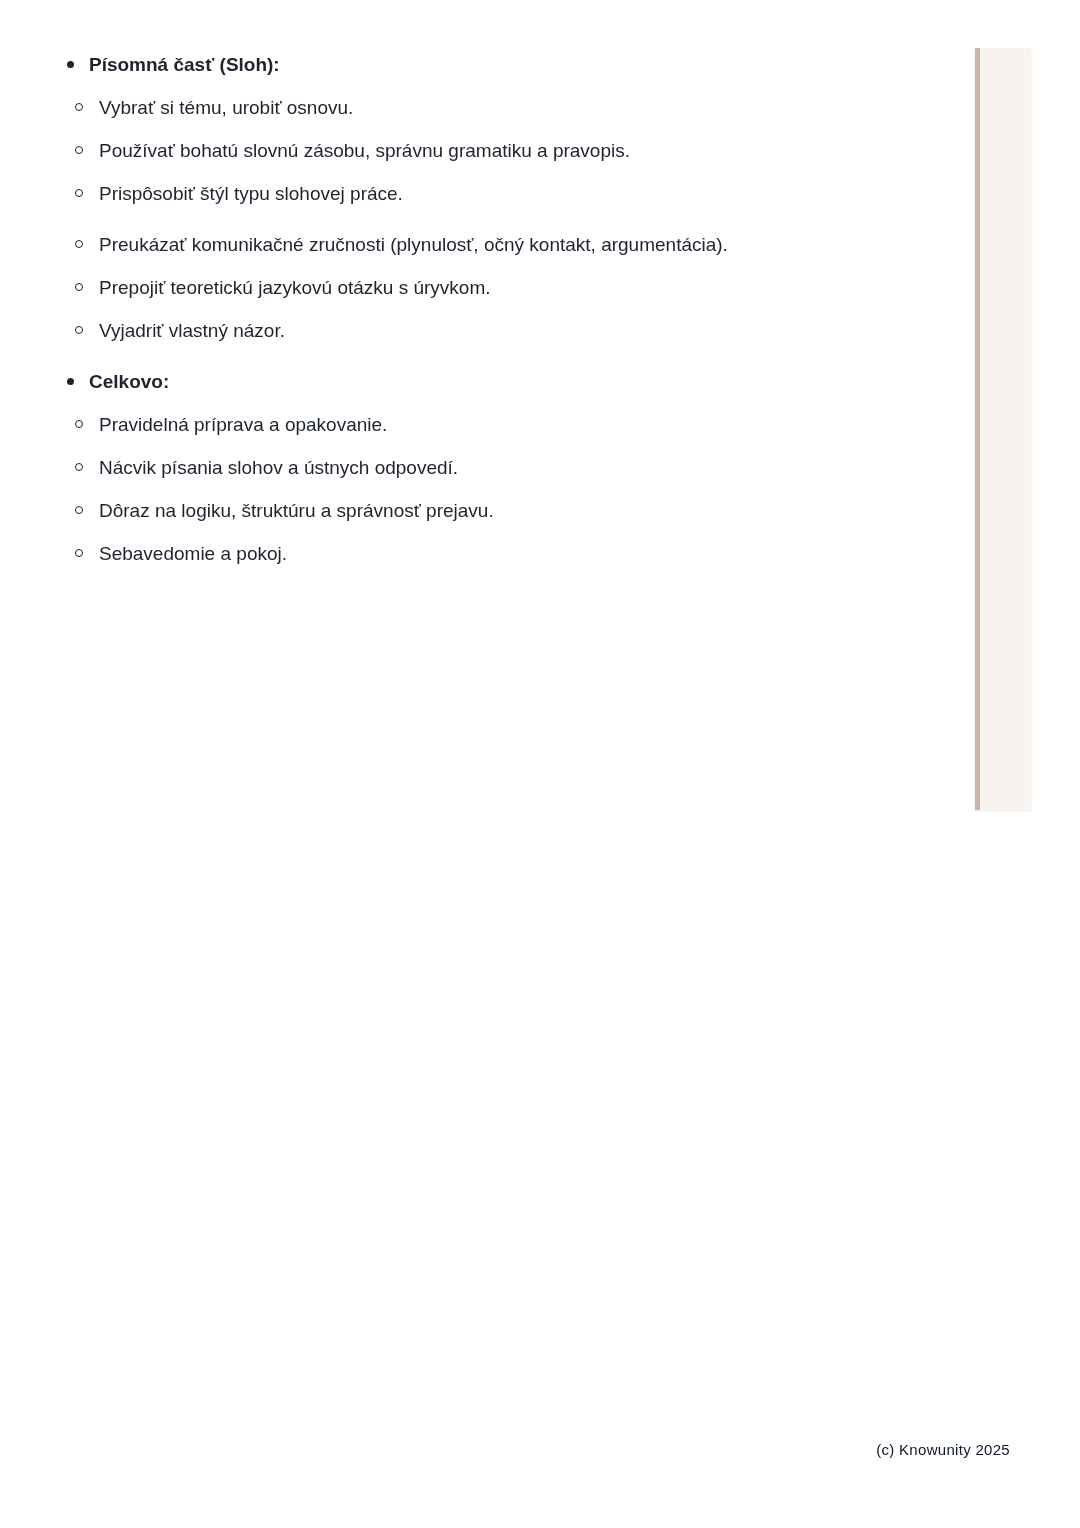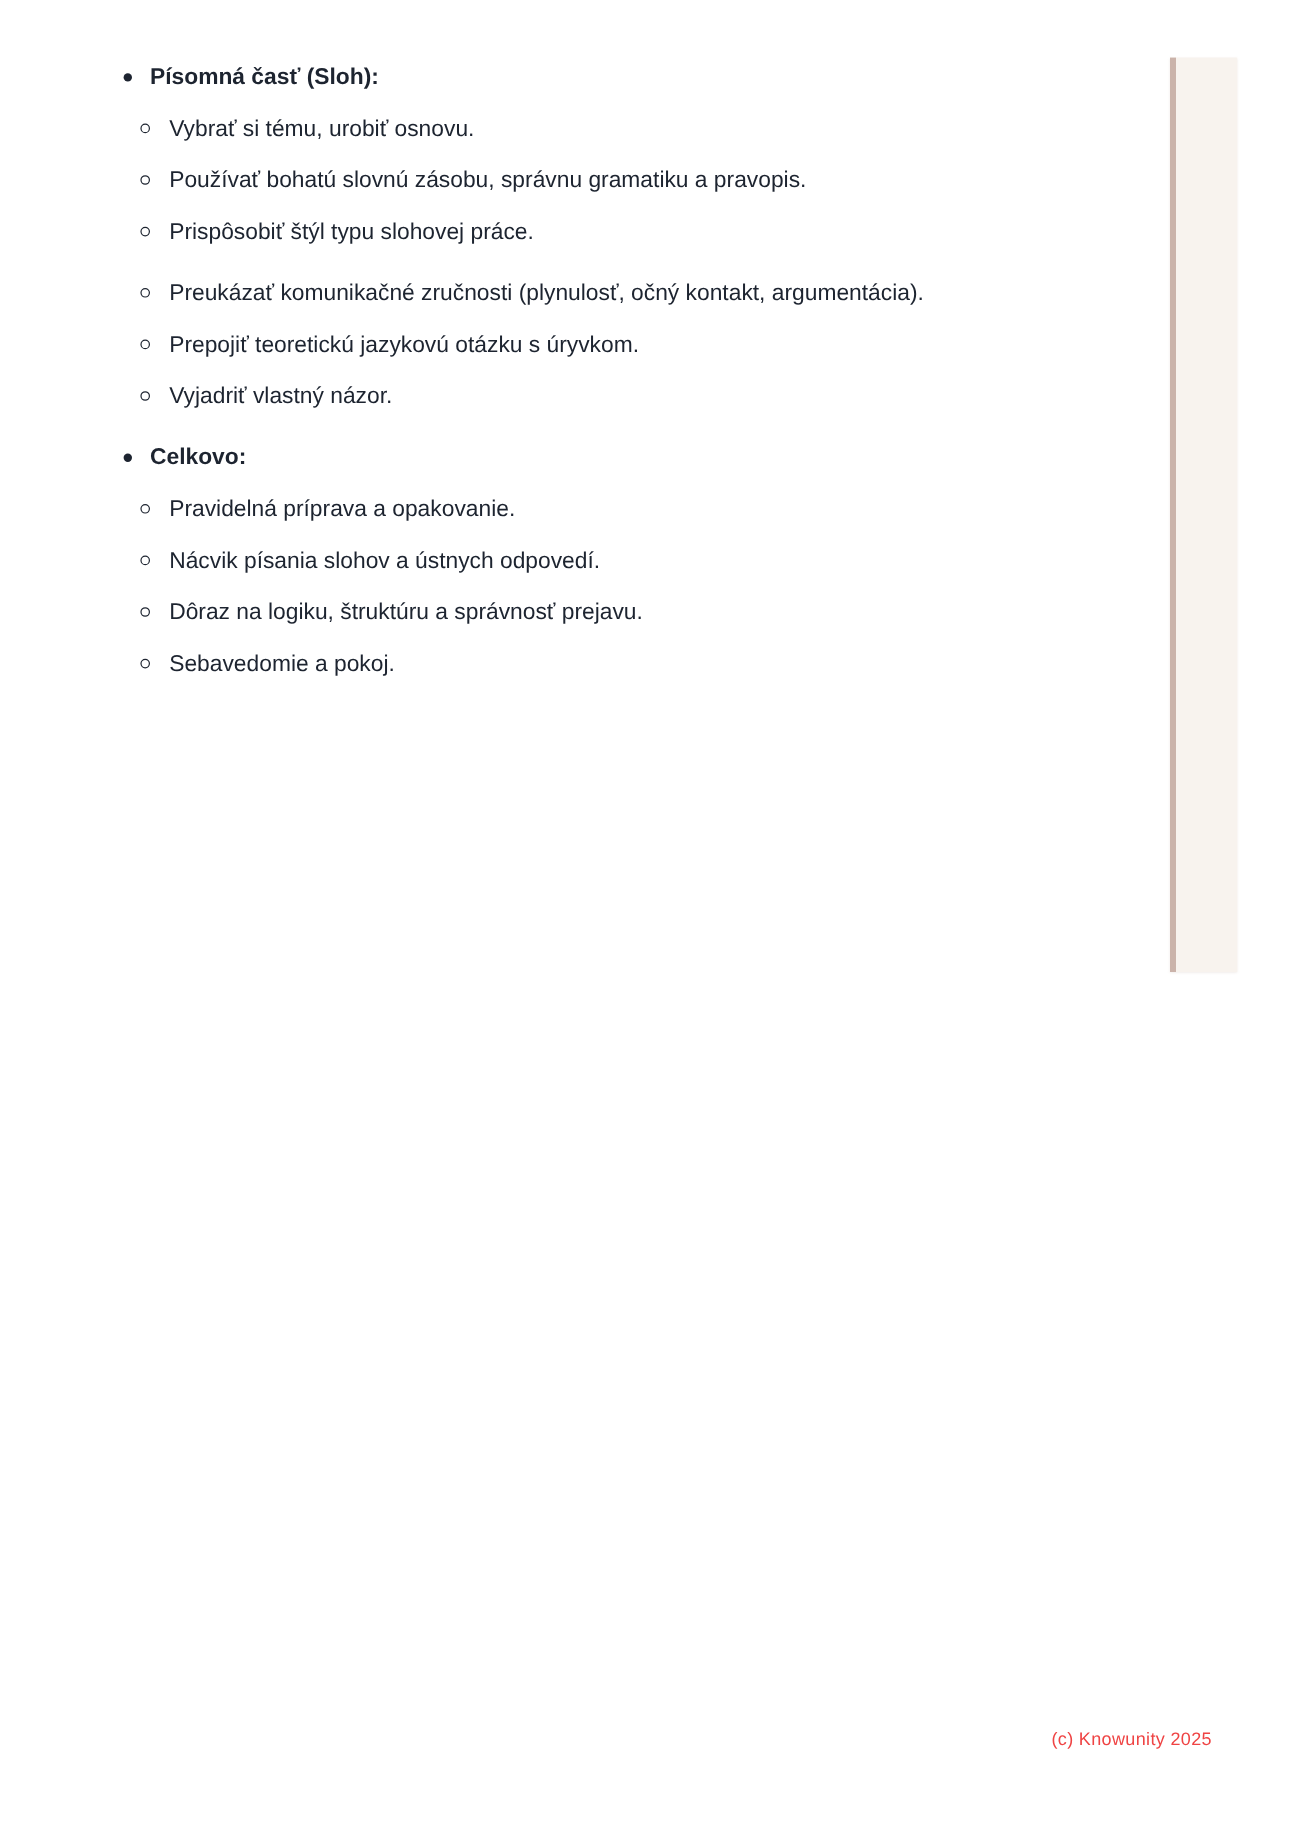--- a/index.html
+++ b/index.html
@@ -37,25 +37,25 @@
     width: 960px;
     color: #1d2430;
     font-size: 19px;
     line-height: 31px;
   }
 
   .section + .section { margin-top: 20px; }
 
   .row { display: flex; align-items: flex-start; }
 
-  .header-row { padding-left: 103px; }
+  .header-row { padding-left: 67px; }
   .header-row .marker-cell { width: 22px; flex: 0 0 22px; }
   .header-text { font-weight: 700; }
 
-  .sub-row { padding-left: 117px; margin-top: 12px; }
+  .sub-row { padding-left: 75px; margin-top: 12px; }
   .sub-row .marker-cell { width: 24px; flex: 0 0 24px; }
 
   .marker-cell { display: flex; }
 
   .dot {
     width: 7px; height: 7px;
     border-radius: 50%;
     background: #1d2430;
     margin-top: 12px;
   }
@@ -69,21 +69,21 @@
   }
 
   .sub-text { max-width: 665px; }
 
   .footer {
     position: absolute;
     top: 1441px;
     right: 70px;
     font-size: 15px;
     line-height: 18px;
-    color: #ef4444;
+    color: #0f172a;
     letter-spacing: 0.3px;
   }
 </style>
 </head>
 <body>
 
 <div class="page">
 
   <div class="accent-strip"></div>
 

